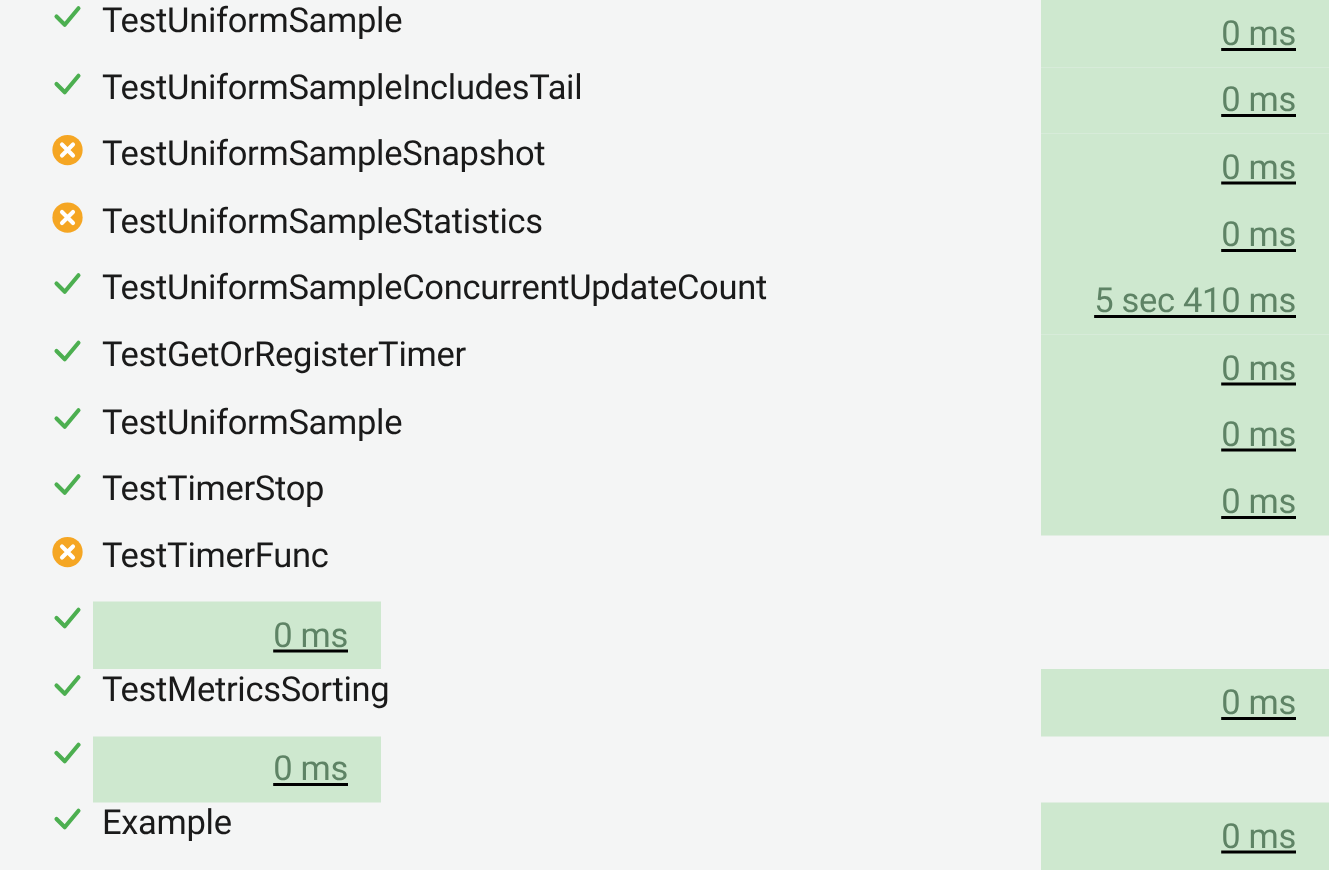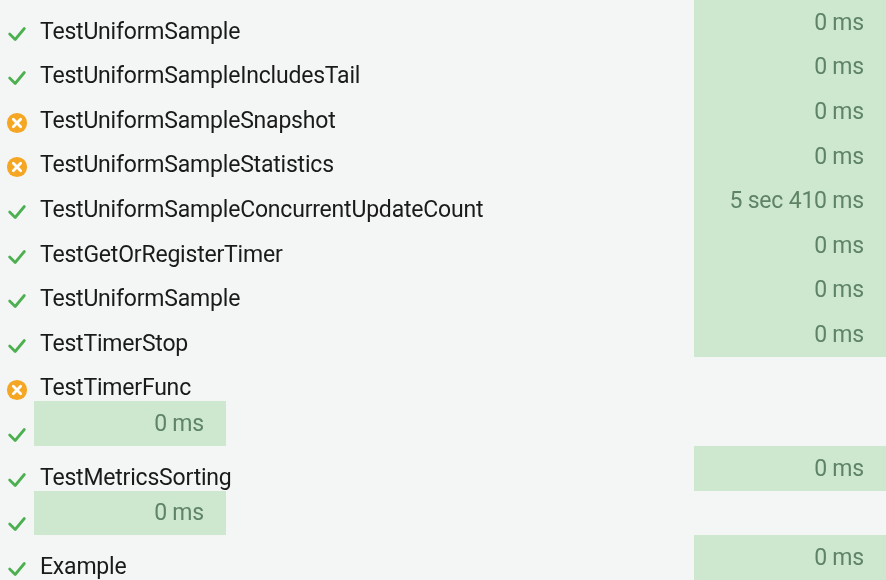--- a/index.html
+++ b/index.html
@@ -14,23 +14,23 @@
       height: 580px;
       overflow: hidden;
     }
     .test-list {
       display: flex;
       flex-direction: column;
       width: 100%;
     }
     .test-row {
       display: flex;
-      align-items: flex-end;
+      align-items: flex-start;
       height: 44.6px;
-      padding-left: 6px;
+      padding-left: 34px;
       cursor: pointer;
     }
     .icon-wrap {
       width: 28px;
       display: flex;
       align-items: center;
       flex-shrink: 0;
     }
     .check-icon {
       width: 22px;
@@ -59,20 +59,21 @@
     }
     .duration-col {
       width: 192px;
       background: #cee8cf;
       height: 100%;
       display: flex;
       align-items: center;
       justify-content: flex-end;
       padding-right: 22px;
       flex-shrink: 0;
+      text-decoration: underline;
     }
     .duration-text {
       font-size: 23px;
       color: #5e8365;
       letter-spacing: -0.2px;
     }
   </style>
 </head>
 <body>
 

